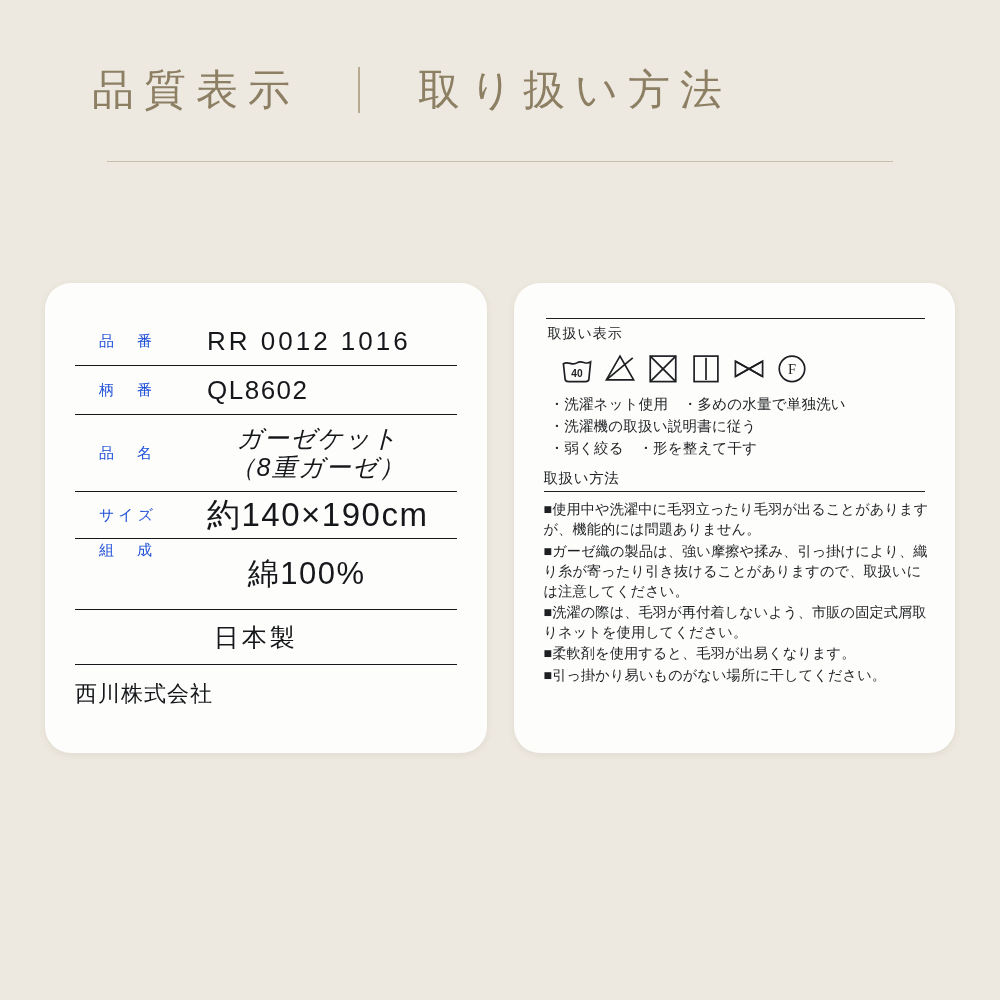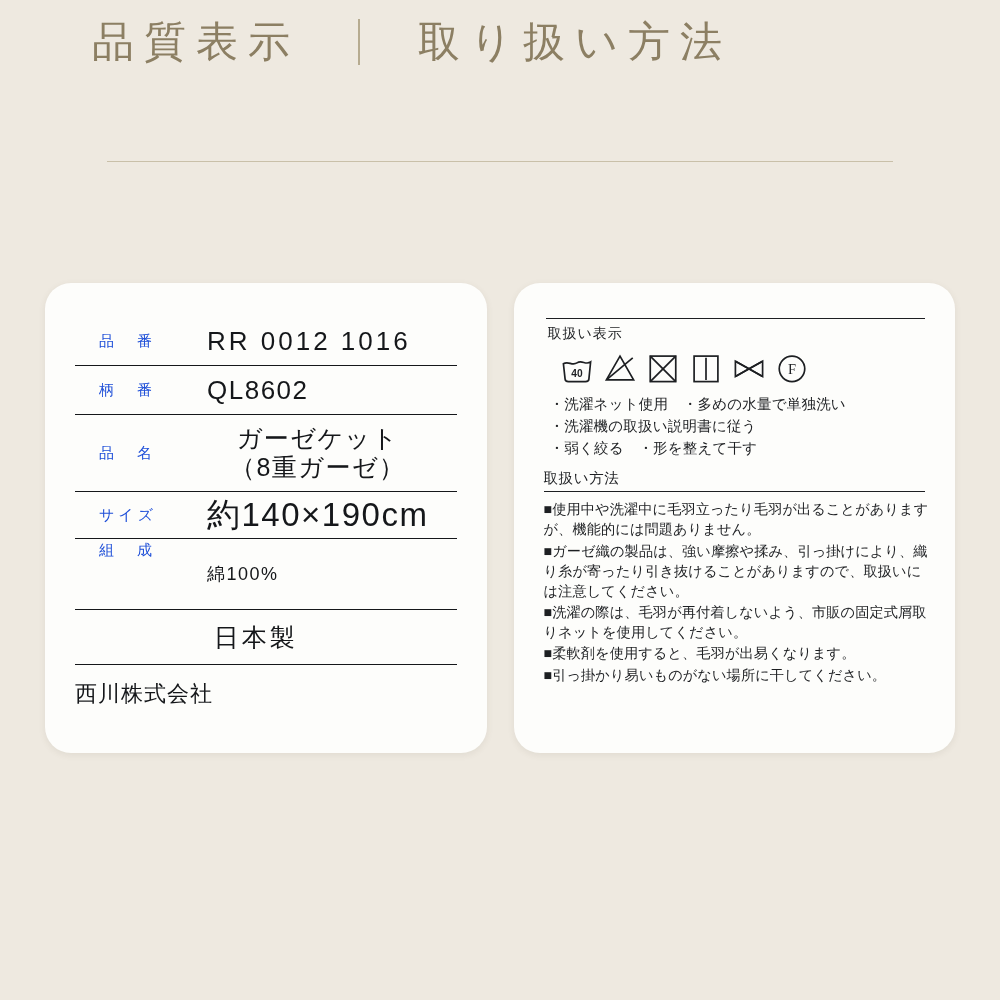--- a/index.html
+++ b/index.html
@@ -13,21 +13,21 @@
     font-family: "Liberation Sans", sans-serif;
     overflow: hidden;
     position: relative;
   }
 
   
   .header {
     width: 824px;
     height: 165px;
     display: flex;
-    align-items: flex-start;
+    align-items: center;
     justify-content: center;
     box-sizing: border-box;
   }
   .header-inner {
     display: flex;
     align-items: center;
     justify-content: center;
     gap: 58px;
     margin-top: 14px;
   }
@@ -109,23 +109,24 @@
     color: #15171a;
   }
   .r1 .spec-val, .r2 .spec-val { height: 48px; }
   .r1 .spec-val { letter-spacing: 3px; }
   .r3 .spec-val {
     height: 76px;
     text-align: center;
     line-height: 1.16;
     font-size: 25px;
     padding-right: 28px !important;
+    font-style: italic;
   }
   .r4 .spec-val { height: 46px; text-align: left; font-size: 33px; padding-right: 24px !important;}
-  .r5 .spec-val { height: 70px; font-size: 18px; padding-right: 50px !important;}
+  .r5 .spec-val { height: 70px; text-align: center; font-size: 31px; padding-right: 50px !important;}
   .r6 td {
     height: 54px;
     text-align: center;
     font-size: 25px;
     letter-spacing: 3px;
     border-bottom: 1.6px solid #15171a;
     border-top: 1.6px solid #15171a;
     padding-right: 20px !important;
   }
   .r6 { }

